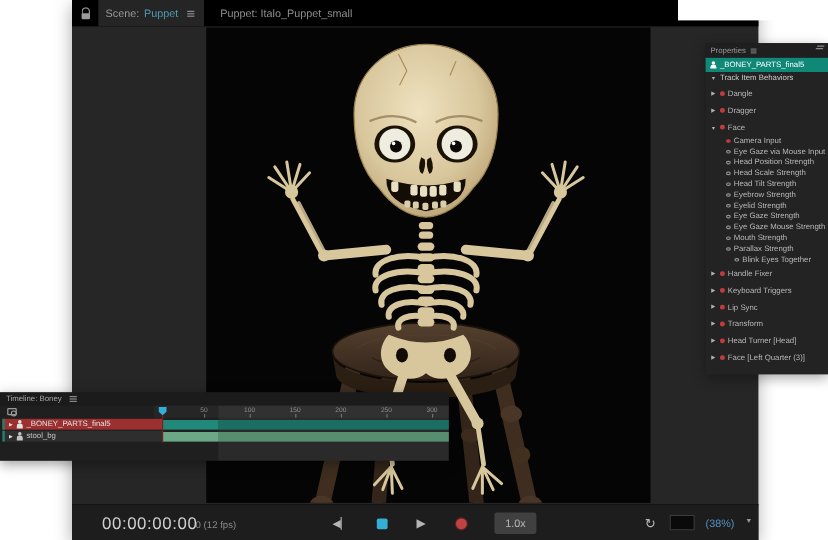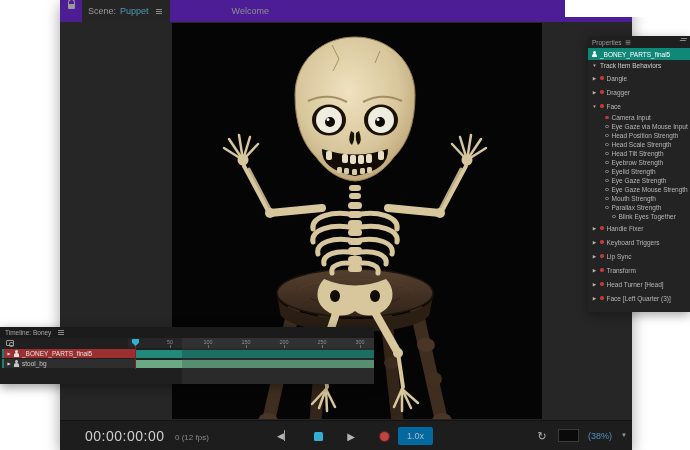--- a/index.html
+++ b/index.html
@@ -2,51 +2,51 @@
 <html><head>
 <meta charset="utf-8">
 <style>
   * { margin:0; padding:0; box-sizing:border-box; }
   html,body { width:690px; height:450px; background:#ffffff; overflow:hidden;
               font-family:"Liberation Sans","DejaVu Sans",sans-serif; }
 
   
   #main-window { position:absolute; left:60px; top:0; width:572px; height:450px;
                  background:#262626; box-shadow:0 4px 14px rgba(0,0,0,.35); }
-  #topbar { position:absolute; left:0; top:0; width:100%; height:22px; background:#4c1d95;
-            display:flex; color:#9a9a9a; font-size:9px; }
+  #topbar { position:absolute; left:0; top:0; width:100%; height:22px; background:#000000;
+            display:flex; align-items:center; color:#9a9a9a; font-size:9px; }
   #scene-tab { display:flex; align-items:center; gap:4px; background:#252525; height:22px;
                padding:0 8px 0 6px; }
   .scene-name { color:#4e9ab5; }
   .tab { padding:0 14px; color:#8f8f8f; height:22px; display:flex; align-items:center; }
   .lockwrap { width:22px; display:flex; justify-content:center; }
   .lock-body { width:7px; height:5px; background:#9a9a9a; border-radius:1px; position:relative; margin-top:4px; }
   .lock-body:before { content:""; position:absolute; left:0px; top:-5px; width:5px; height:5px;
                       border:1.4px solid #9a9a9a; border-bottom:none; border-radius:4px 4px 0 0; }
   .hamb { display:inline-block; width:6px; height:1px; background:#8a8a8a;
           box-shadow:0 2px 0 #8a8a8a, 0 -2px 0 #8a8a8a; margin-left:3px; }
 
   
   #stage { position:absolute; left:112px; top:23px; width:370px; height:396px; background:#050505; }
   #stage svg { display:block; width:100%; height:100%; }
 
   
   #bottombar { position:absolute; left:0; bottom:0; width:100%; height:30px; background:#1d1d1d;
                border-top:1px solid #141414; }
   #timecode { position:absolute; left:25px; top:7px; font-size:14px; letter-spacing:.5px; color:#cfcfcf; }
-  #frame-info { position:absolute; left:103px; top:12px; font-size:8px; color:#8a8a8a;padding-left:12px; }
+  #frame-info { position:absolute; left:103px; top:12px; font-size:8px; color:#8a8a8a; }
   .tr-btn { position:absolute; top:6px; width:18px; height:18px; display:flex; align-items:center;
             justify-content:center; color:#b5b5b5; font-size:9px; cursor:default; }
   #btn-skip-start { left:215px; }
   #btn-stop { left:249px; }
   #stop-sq { width:9px; height:9px; background:#35aed6; border-radius:1.5px; }
   #btn-play { left:282px; font-size:10px; }
   #btn-record { left:315px; }
   #rec-dot { width:9px; height:9px; background:#c04343; border-radius:50%; box-shadow:0 0 0 1px #5d2323; }
-  #rate-chip { position:absolute; left:338px; top:6px; height:18px; padding:0 9px; background:#0369a1;
+  #rate-chip { position:absolute; left:352px; top:6px; height:18px; padding:0 9px; background:#404040;
                border-radius:2px; color:#b9b9b9; font-size:9px; display:flex; align-items:center; }
   #btn-refresh { left:473px; font-size:11px; }
   #bg-swatch { position:absolute; left:498px; top:8px; width:21px; height:13px; background:#0a0a0a;
                border:1px solid #3a3a3a; }
   #zoom-pct { position:absolute; left:528px; top:10px; font-size:9px; color:#4f93c0; }
   #zoom-caret { position:absolute; left:561px; top:11px; font-size:6px; color:#9a9a9a; }
 
   
   #white-notch { position:absolute; left:565px; top:0; width:125px; height:17px; background:#ffffff; }
 
@@ -111,22 +111,22 @@
 
   <div id="topbar">
     <span class="lockwrap">
         <span class="lock-body"></span>
       </span>
     <div id="scene-tab">
       <span>Scene:</span>
       <span class="scene-name">Puppet</span>
       <span class="hamb"></span>
     </div>
-    <div class="tab" style="margin-left:48px">
-      <span>Welcome</span>
+    <div class="tab">
+      <span>Puppet: Italo_Puppet_small</span>
     </div>
   </div>
 
   <div id="stage">
     <svg viewBox="0 0 370 396">
       <defs>
         <radialGradient id="boneG" cx="45%" cy="38%" r="70%">
           <stop offset="0%" stop-color="#efe2bf"></stop>
             <stop offset="60%" stop-color="#d8c69c"></stop>
           <stop offset="100%" stop-color="#b69c6d"></stop>

